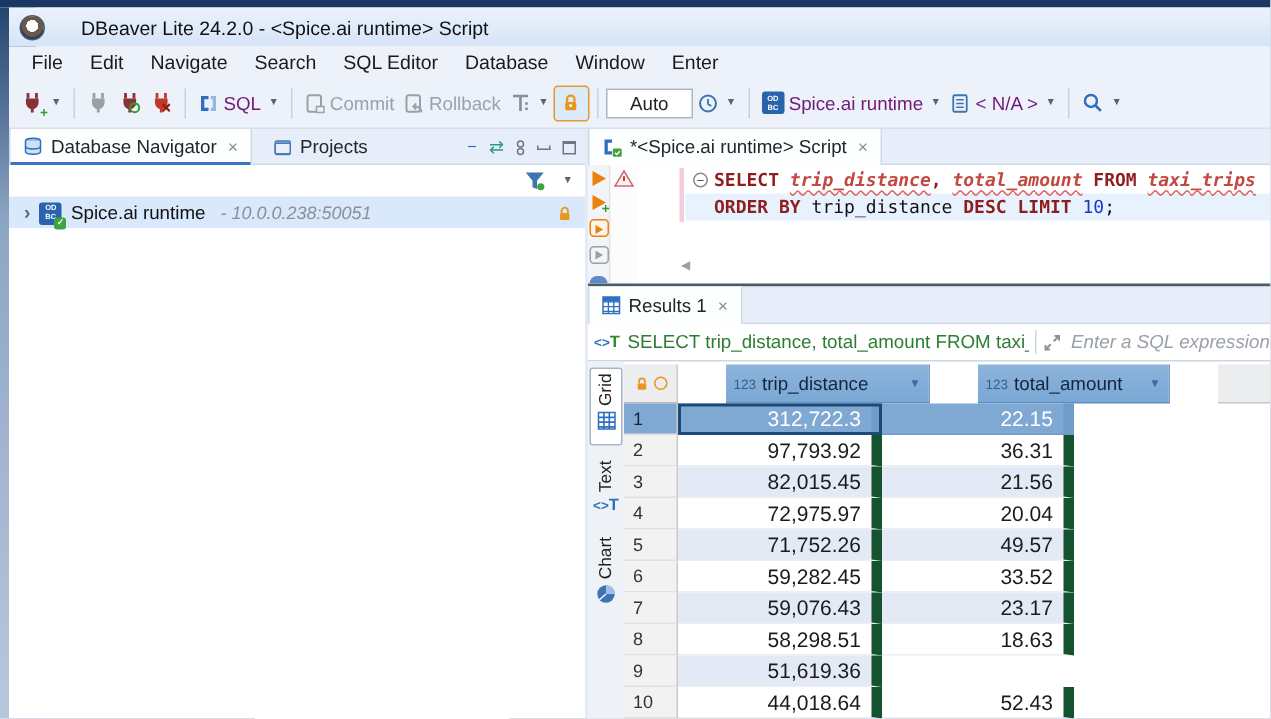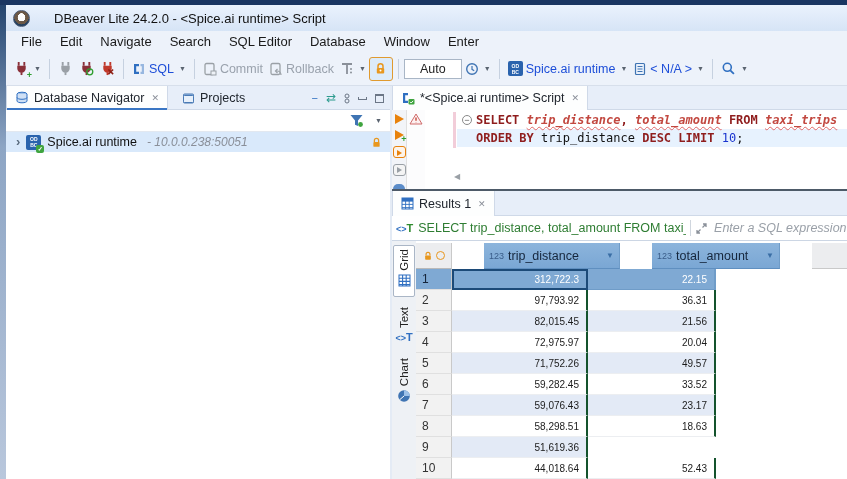--- a/index.html
+++ b/index.html
@@ -16,21 +16,21 @@
   .titlebar .title { font-size:13px; color:#111; margin-left:24px; }
   .beaver { width:17px; height:17px; border-radius:50%; background:radial-gradient(circle at 50% 42%,#fdfdfd 0 34%,#6b5846 35% 62%,#23405f 63%); border:1px solid #4a5a74; }
 
   .menubar { left:6px; top:31px; width:841px; height:21px; background:#edf2fa; display:flex; align-items:center; padding-left:6px; }
   .menu-item { font-size:13px; color:#1a1a1a; padding:0 9px; line-height:21px; }
 
   .toolbar { left:6px; top:52px; width:841px; height:34px; background:#edf2fa; border-bottom:1px solid #d7dfeb;
     display:flex; align-items:center; padding-left:5px; }
   .tb-sep { width:1px; height:20px; background:#c6d1e0; margin:0 5px; }
   .tb-btn { display:flex; align-items:center; gap:3px; padding:3px 3px; border-radius:2px; }
-  .tb-label { font-size:12.5px; color:#1d4ed8; }
+  .tb-label { font-size:12.5px; color:#701a75; }
   .tb-label.disabled { color:#9aa2ad; }
   .dd { font-size:7px; color:#5a6470; margin-left:2px; }
   .combo { width:58px; height:20px; background:#fff; border:1px solid #a9b6c6; font-size:12.5px;
     display:flex; align-items:center; justify-content:center; color:#222; }
   .lock-toggle { width:24px; height:24px; background:#dcebfa; border:1px solid #e09a2f; border-radius:3px;
     display:flex; align-items:center; justify-content:center; }
 
   
   .ic { display:inline-flex; align-items:center; justify-content:center; position:relative; }
   .play { width:0; height:0; border-left:9px solid #e8820c; border-top:5px solid transparent; border-bottom:5px solid transparent; }
@@ -104,21 +104,21 @@
   .gh-corner { width:36px; background:#ecedef; border-right:1px solid #c9c9c9; border-bottom:1px solid #b9b9b9;
     display:flex; align-items:center; justify-content:center; gap:3px; }
   .gh-filler { width:131px; background:#ecedef; border-bottom:1px solid #c9c9c9; border-right:none; }
   .gh-badge { font-size:9px; color:#2d4f7c; opacity:.85; margin-right:4px; }
   .gh-name { font-size:12.5px; color:#15263c; }
   .gh-sort { margin-left:auto; font-size:8px; color:#3a6ea5; }
   .ring { width:9px; height:9px; border:1.5px solid #e8971e; border-radius:50%; }
 
   .grid-rows { position:absolute; left:24px; top:78px; }
   .grid-row { display:flex; height:21px; }
-  .cell { border-right:2px solid #14532d; border-bottom:1px solid #eceef1; font-size:10px; color:#1b1b1b;
+  .cell { border-right:7px solid #14532d; border-bottom:1px solid #eceef1; font-size:14px; color:#1b1b1b;
     display:flex; align-items:center; }
   .cell.rownum { width:36px; background:#f2f2f2; border-right:1px solid #c9c9c9; border-bottom:1px solid #e0e0e0;
     padding-left:6px; font-size:12px; color:#333; }
   .cell.val { justify-content:flex-end; padding-right:7px; }
   .cell.c1 { width:136px; } .cell.c2 { width:128px; }
   .grid-row:nth-child(odd) .val { background:#e3eaf6; }
   .grid-row.selected .val, .grid-row.selected .rownum { background:#7fa9d3; color:#fff; }
   .grid-row.selected .rownum { color:#16253a; }
   .grid-row.selected .val { border-right-color:#6f9cc8; border-bottom-color:#6f9cc8; }
   .cell.focused { outline:2px solid #1c4a78; outline-offset:-2px; }

